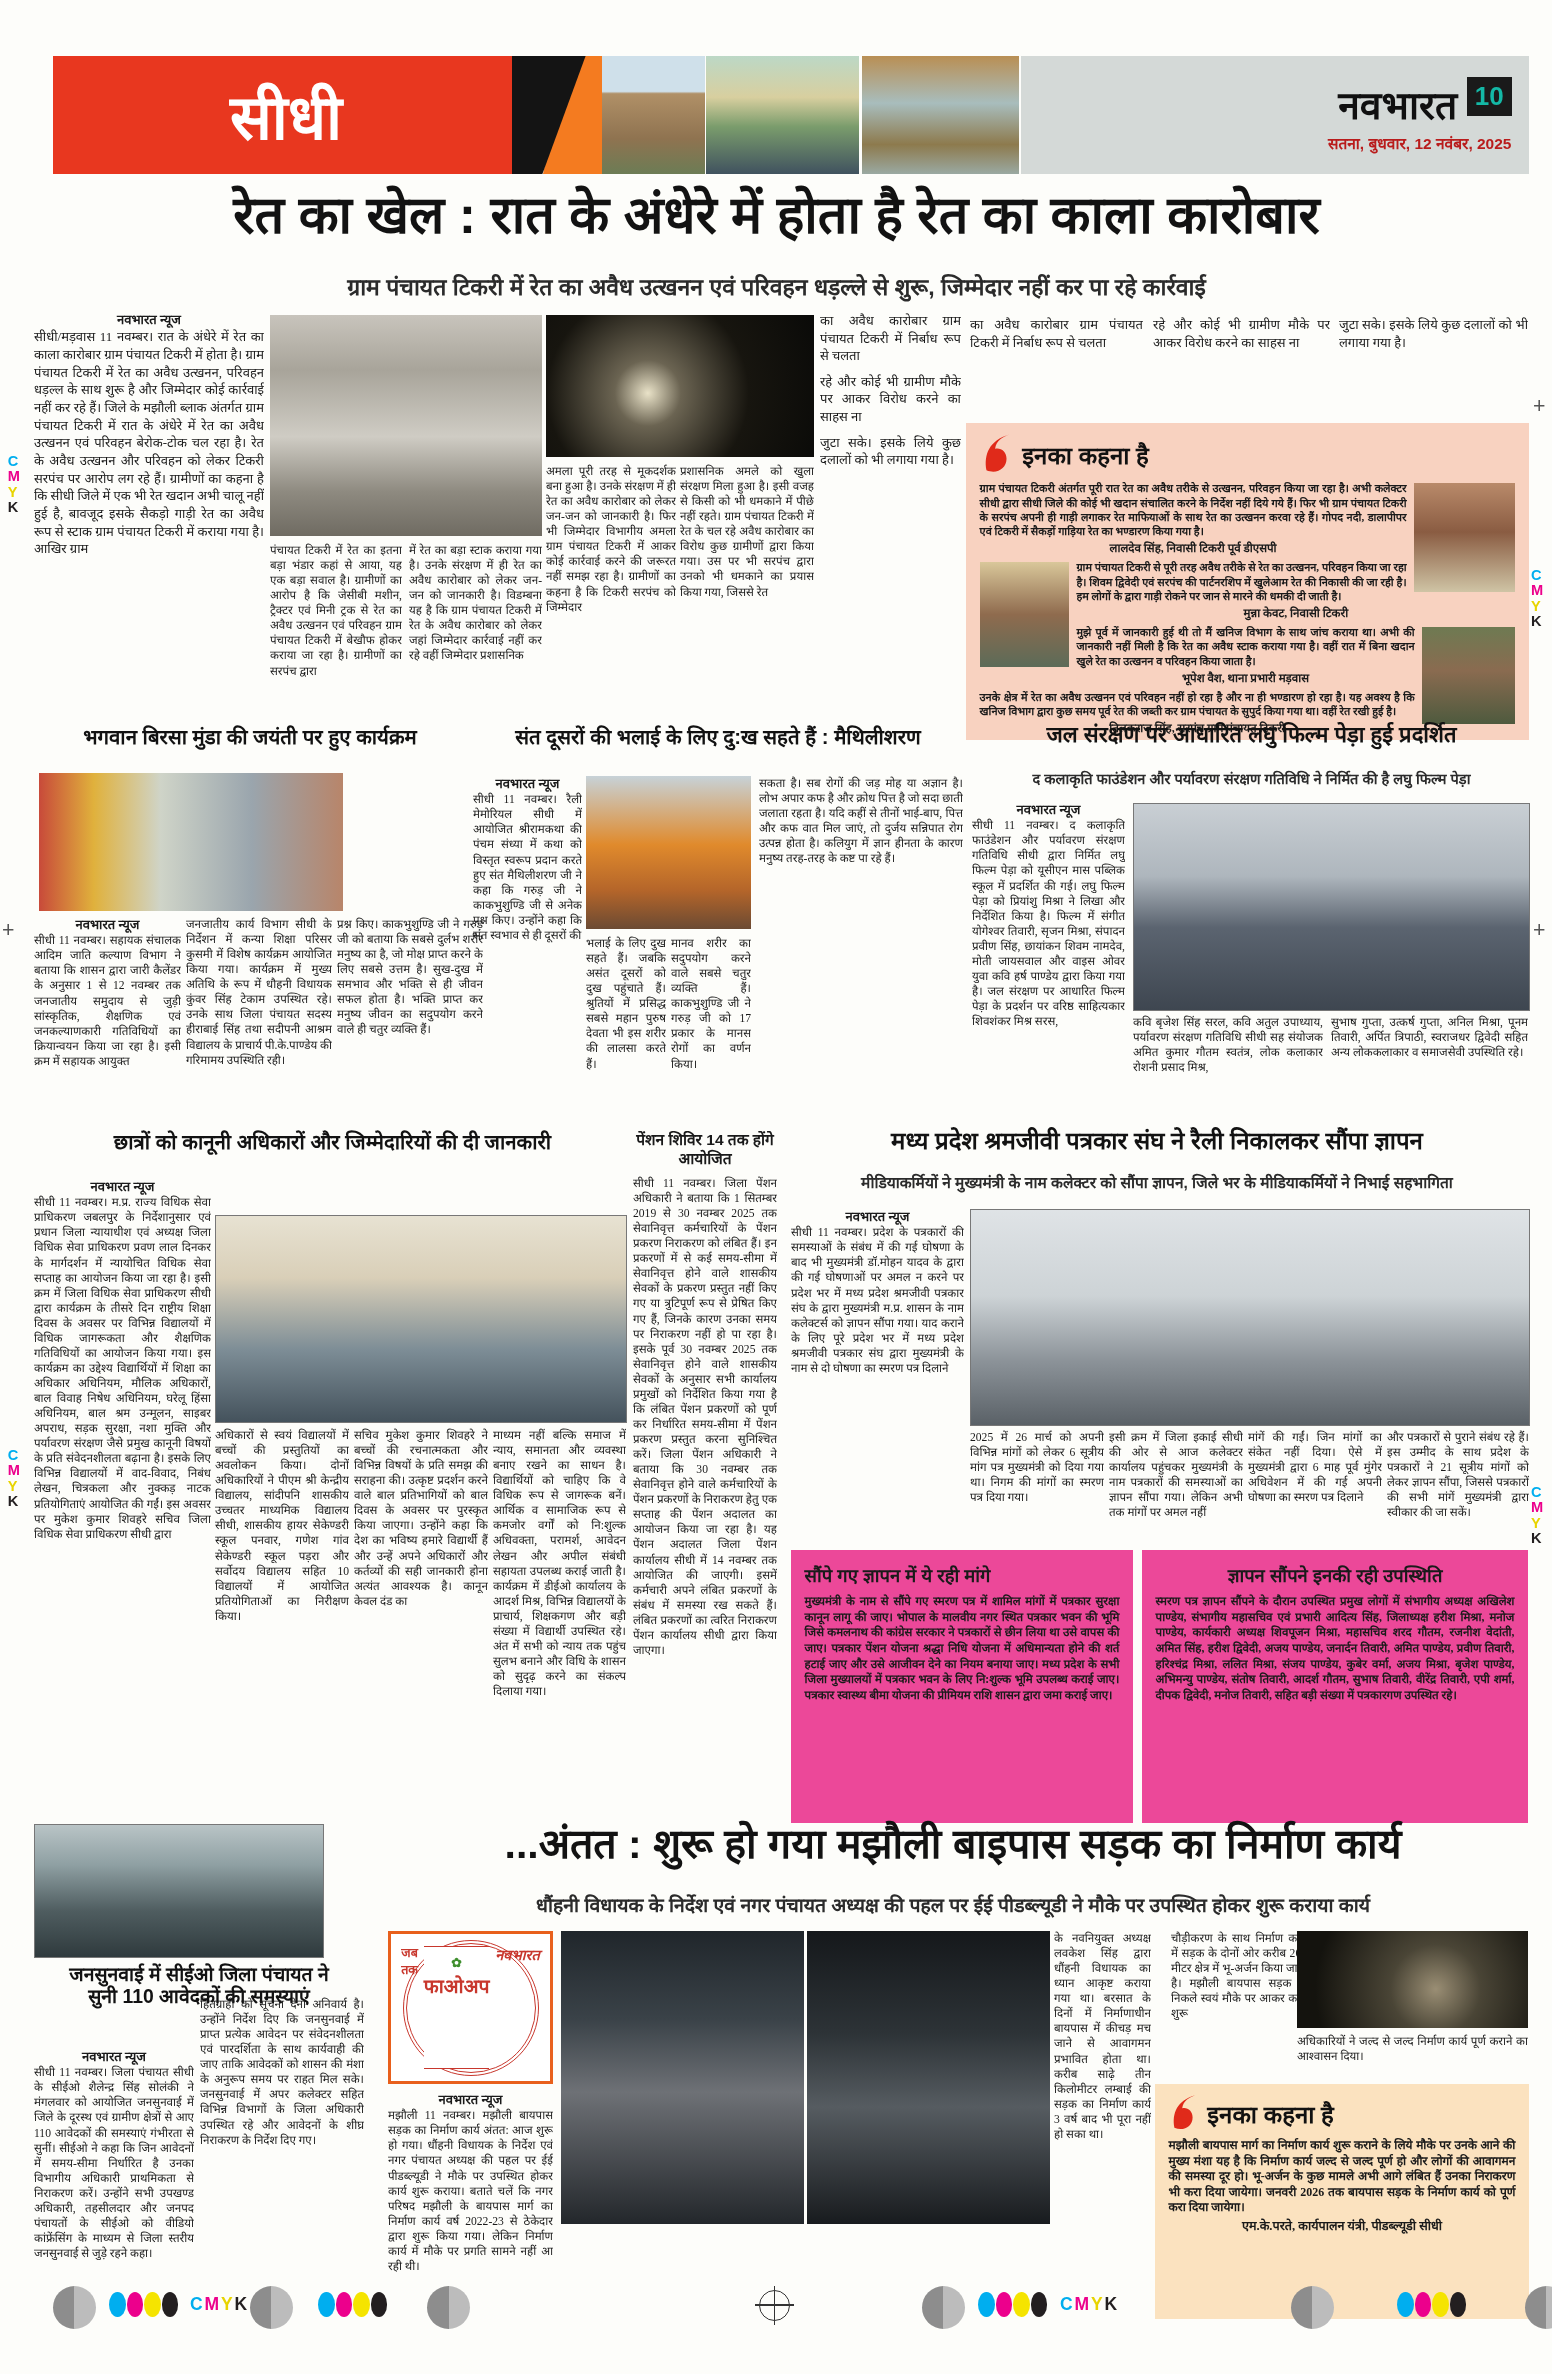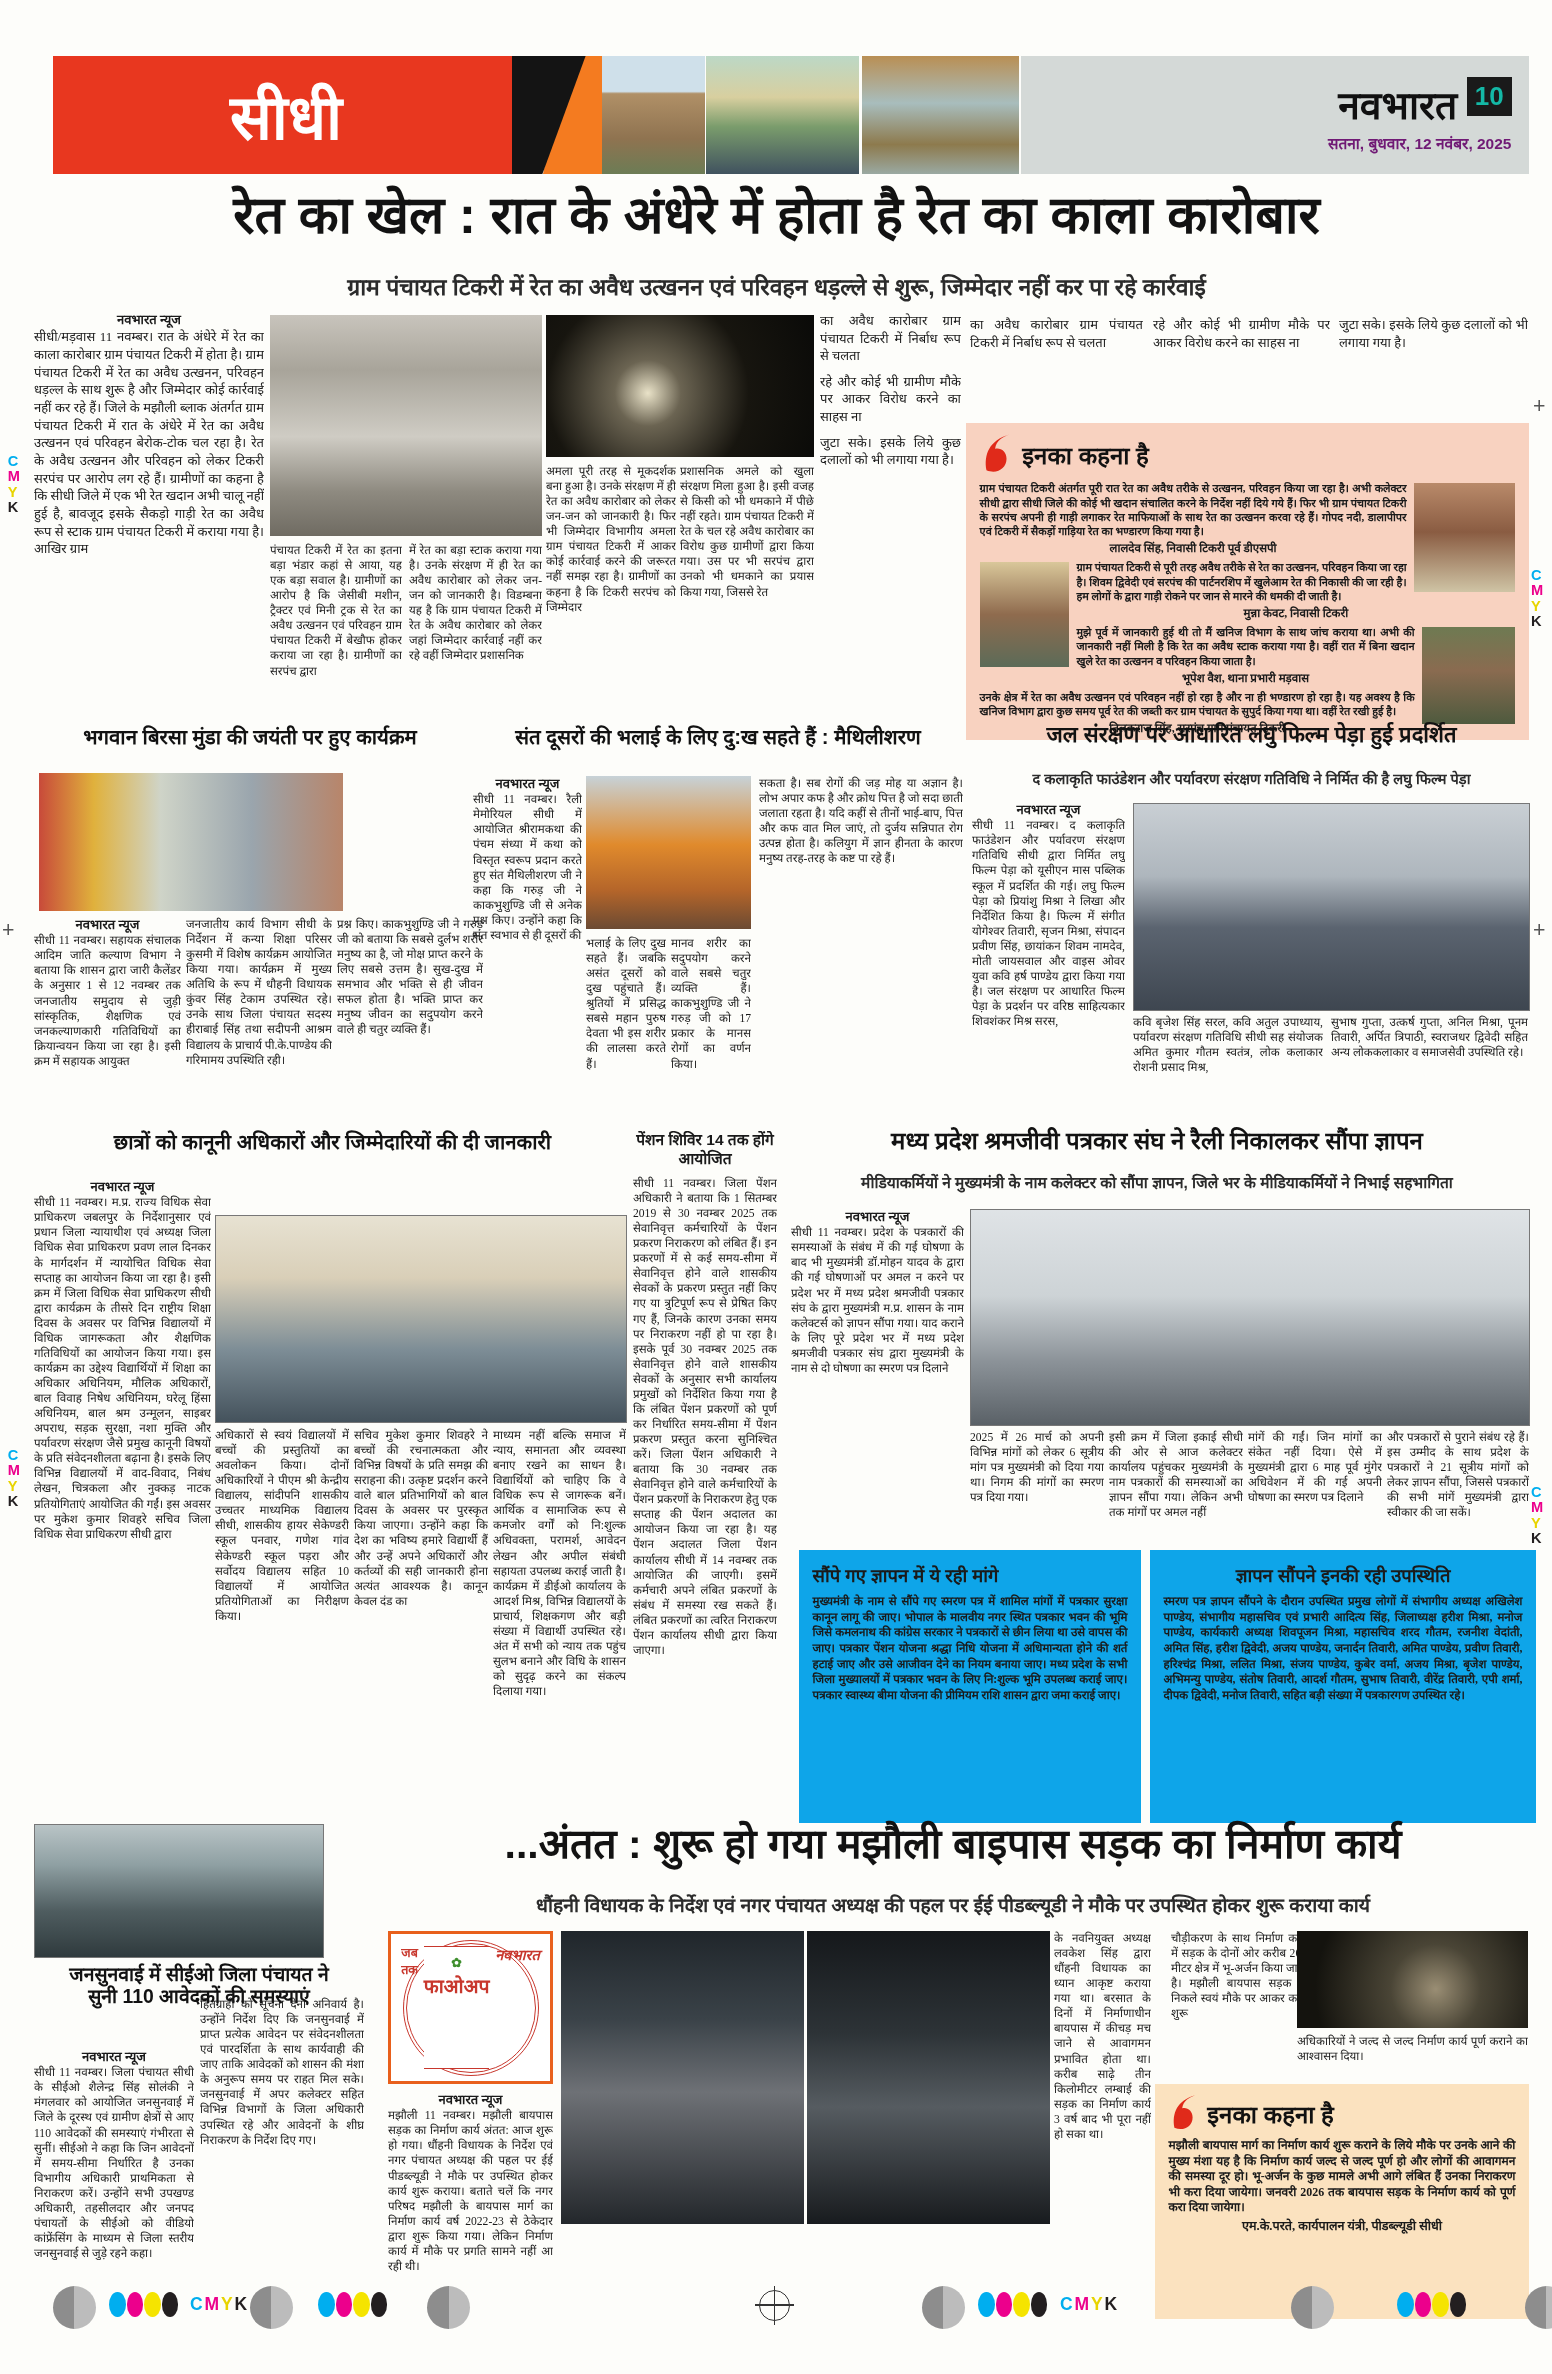--- a/index.html
+++ b/index.html
@@ -9,21 +9,21 @@
   .photo{background:#999;}
   .headline{font-family:"Liberation Sans","DejaVu Sans",sans-serif;font-weight:800;color:#121212;
             text-align:center;line-height:1.12;}
   .subhead{font-family:"Liberation Sans","DejaVu Sans",sans-serif;font-weight:700;color:#2b2b2b;
            text-align:center;line-height:1.2;}
   .byline{font-weight:700;text-align:center;font-size:13px;line-height:1.25;}
   .coltext{font-size:13px;line-height:1.36;text-align:justify;overflow:hidden;}
   .coltext.small{font-size:11.6px;line-height:1.3;}
   .col{overflow:hidden;}
   .qbox{background:#f8d2c0;overflow:hidden;padding:9.7px 13.6px;box-sizing:border-box;}
-  .qbox.pink{background:#0ea5e9;margin-left:8px;}
+  .qbox.pink{background:#ec4899;}
   .qbox.peach{background:#fbe2bf;}
   .qtitle{font-family:"Liberation Sans",sans-serif;font-weight:800;font-size:24px;color:#111;
           display:flex;align-items:center;gap:9.7px;margin-bottom:5.8px;}
   .qtext{font-size:11px;line-height:1.28;text-align:justify;font-weight:600;}
   .qattr{font-size:11.6px;font-weight:800;text-align:center;margin:1.9px 0 5.8px 0;}
   .qphoto{width:101px;height:109px;}
   .qphoto.right{float:right;margin:1.9px 0 3.9px 7.8px;}
   .qphoto.left{float:left;margin:1.9px 7.8px 3.9px 0;}
   .boxtitle{font-family:"Liberation Sans",sans-serif;font-weight:800;font-size:18.4px;margin:1.9px 0 7.8px 0;}
   .boxbody{font-size:11.6px;line-height:1.34;text-align:justify;font-weight:600;}
@@ -56,21 +56,21 @@
   </div>
   <div class="abs" style="left:543px;top:56px;width:60px;height:118px;background:#f47b20;clip-path:polygon(40% 0,100% 0,100% 100%,0 100%);"></div>
   <div class="abs" style="left:512px;top:56px;width:80px;height:118px;background:#141414;clip-path:polygon(0 0,92% 0,38% 100%,0 100%);"></div>
   <div class="abs photo" style="left:602px;top:56px;width:103px;height:118px;background:linear-gradient(180deg,#cfe0ea 0%,#cfe0ea 30%,#b09067 32%,#8f7350 70%,#6c7c55 100%);"></div>
   <div class="abs photo" style="left:706px;top:56px;width:153px;height:118px;background:linear-gradient(180deg,#bcd8c6 0%,#d8cf9f 35%,#7a9c6c 60%,#40525f 100%);"></div>
   <div class="abs photo" style="left:862px;top:56px;width:157px;height:118px;background:linear-gradient(180deg,#b98f54 0%,#a8bdbd 40%,#8d7a4d 75%,#9aa9a2 100%);"></div>
   <div class="abs" style="left:1021px;top:56px;width:508px;height:118px;background:#d4d9d7;">
     <div style="position:absolute;right:17.5px;top:21.3px;text-align:right;">
       <span style="font-family:'Liberation Sans',sans-serif;font-weight:800;font-size:39px;color:#101010;">नवभारत</span>
       <span style="display:inline-block;background:#1a1a1a;color:#14b8a6;font-family:'Liberation Sans',sans-serif;font-weight:800;font-size:26px;padding:3.9px 7.8px;vertical-align:top;margin-left:5.8px;">10</span>
-      <div style="font-family:'Liberation Sans',sans-serif;font-weight:700;font-size:15.5px;color:#701a75;margin-top:1.9px;">सतना, बुधवार, 12 नवंबर, 2025</div>
+      <div style="font-family:'Liberation Sans',sans-serif;font-weight:700;font-size:15.5px;color:#b91c1c;margin-top:1.9px;">सतना, बुधवार, 12 नवंबर, 2025</div>
     </div>
   </div>
 
   <div class="abs headline" style="left:34px;top:186px;width:1485px;font-size:52px;">रेत का खेल : रात के अंधेरे में होता है रेत का काला कारोबार</div>
   <div class="abs subhead" style="left:34px;top:274px;width:1485px;font-size:23px;">ग्राम पंचायत टिकरी में रेत का अवैध उत्खनन एवं परिवहन धड़ल्ले से शुरू, जिम्मेदार नहीं कर पा रहे कार्रवाई</div>
 
   <div class="abs col" style="left:34px;top:312px;width:230px;height:406px;">
     <div class="byline">नवभारत न्यूज</div>
     <div class="coltext">सीधी/मड़वास 11 नवम्बर। रात के अंधेरे में रेत का काला कारोबार ग्राम पंचायत टिकरी में होता है। ग्राम पंचायत टिकरी में रेत का अवैध उत्खनन, परिवहन धड़ल्ल के साथ शुरू है और जिम्मेदार कोई कार्रवाई नहीं कर रहे हैं। जिले के मझौली ब्लाक अंतर्गत ग्राम पंचायत टिकरी में रात के अंधेरे में रेत का अवैध उत्खनन एवं परिवहन बेरोक-टोक चल रहा है। रेत के अवैध उत्खनन और परिवहन को लेकर टिकरी सरपंच पर आरोप लग रहे हैं। ग्रामीणों का कहना है कि सीधी जिले में एक भी रेत खदान अभी चालू नहीं हुई है, बावजूद इसके सैकड़ो गाड़ी रेत का अवैध रूप से स्टाक ग्राम पंचायत टिकरी में कराया गया है। आखिर ग्राम</div>
   </div>

